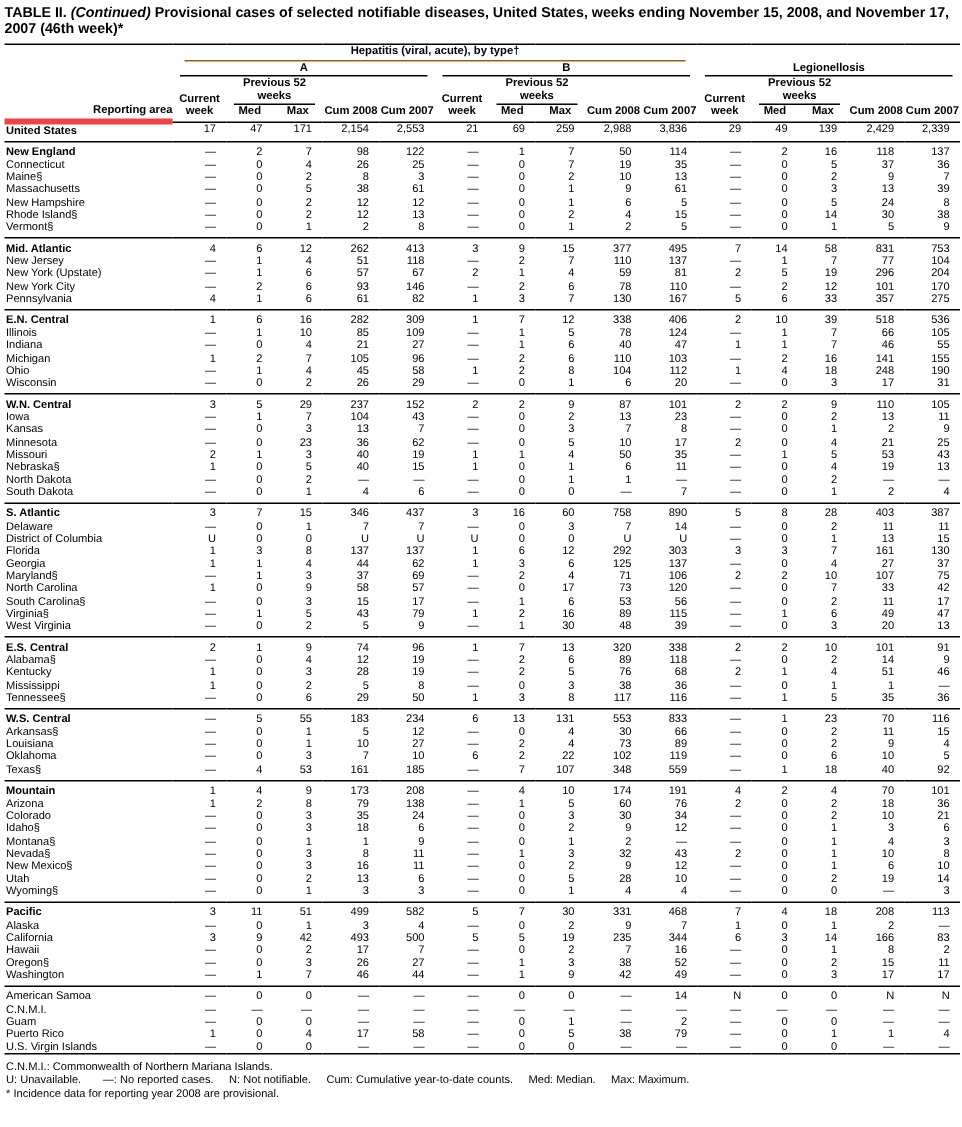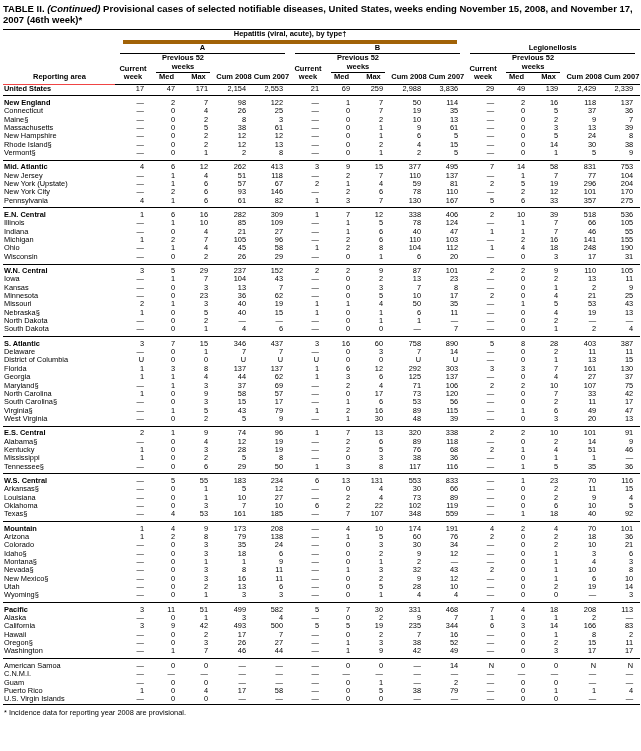--- a/index.html
+++ b/index.html
@@ -17,22 +17,22 @@
 
   table.main {
     border-collapse:collapse; table-layout:fixed; width:636px; margin-top:4px;
     border-top:1.5px solid #000; border-bottom:1.5px solid #000;
   }
   thead th {
     font-size:7.5px; font-weight:bold; text-align:center;
     vertical-align:bottom; padding:0; line-height:8.5px;
   }
   thead .u { border-bottom:1px solid #000; padding-bottom:1px; margin:0 5px; }
-  thead .u-wide { border-bottom:4px solid #a16207; padding-bottom:1px; margin:0 8px; }
-  th.area-h { text-align:center; vertical-align:bottom; padding:0 0 2px 1px; border-bottom:1px solid #ef4444; }
+  thead .u-wide { border-bottom:1px solid #a16207; padding-bottom:1px; margin:0 8px; }
+  th.area-h { text-align:right; vertical-align:bottom; padding:0 0 2px 1px; border-bottom:4px solid #ef4444; }
   thead tr.bottom-row th, th.rs2 { border-bottom:1px solid #000;margin-left:28px; }
   th.rs2 { padding-bottom:2px; }
   thead tr.bottom-row th { padding-bottom:2px; }
   th.prevh { vertical-align:bottom; }
 
   tbody td {
     font-size:7.4px; line-height:8.35px; padding:0 7px 0 0;
     text-align:right; white-space:nowrap; overflow:hidden;
   }
   tbody td.area { text-align:left; padding:0 0 0 1px; }
@@ -1322,15 +1322,17 @@
           <td>—</td>
           <td>0</td>
           <td>0</td>
           <td>—</td>
           <td>—</td>
         </tr>
       </tbody>
   </table>
 
   <div class="footnotes">
+      <div>C.N.M.I.: Commonwealth of Northern Mariana Islands.</div>
+      <div>U: Unavailable.       —: No reported cases.     N: Not notifiable.     Cum: Cumulative year-to-date counts.     Med: Median.     Max: Maximum.</div>
       <div>* Incidence data for reporting year 2008 are provisional.</div>
     </div>
 </div>
 
 </body></html>

